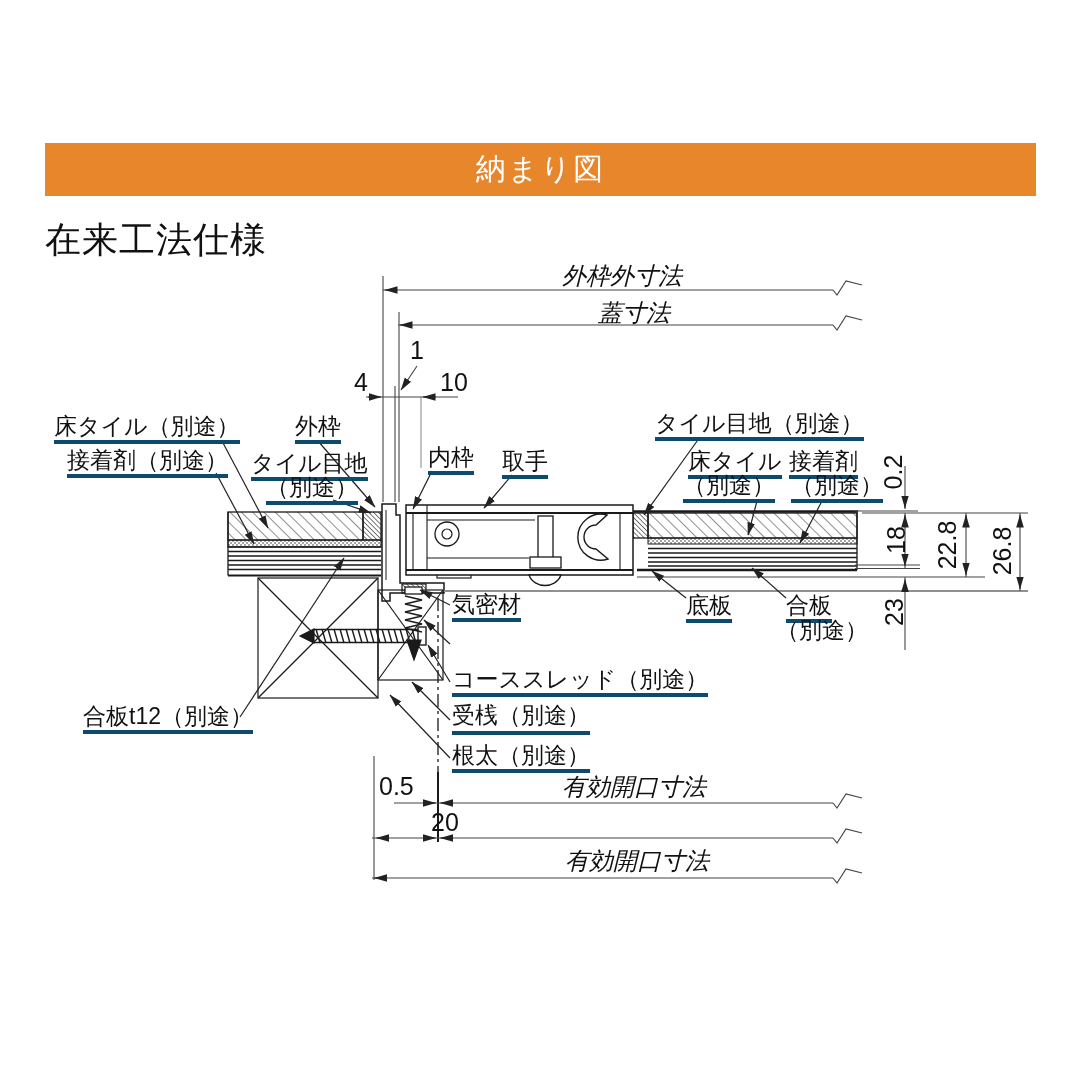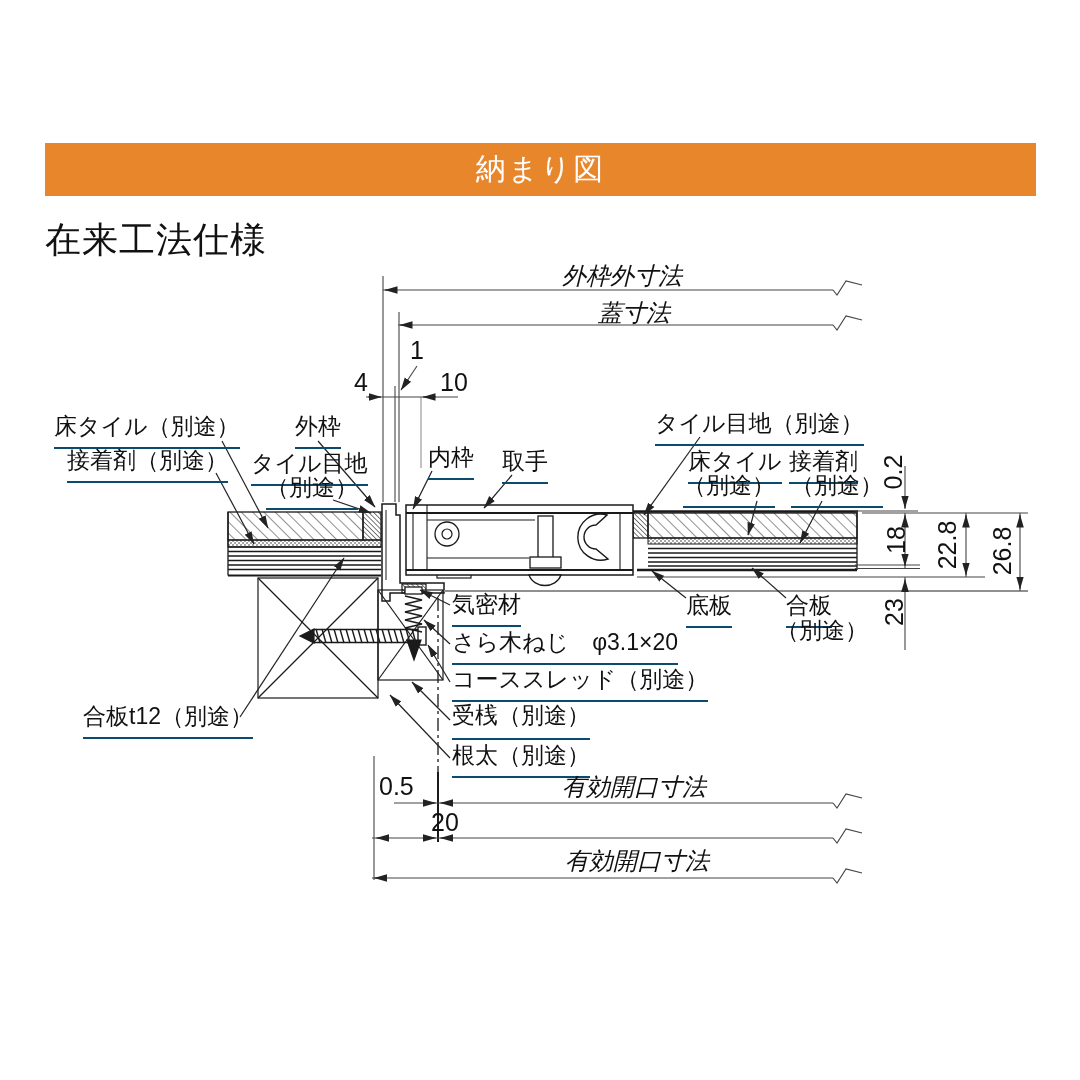--- a/index.html
+++ b/index.html
@@ -4,21 +4,21 @@
 <style>
   html,body{margin:0;padding:0;background:#fff;}
   #page{position:relative;width:1080px;height:1080px;background:#fff;overflow:hidden;
         font-family:"Liberation Sans","DejaVu Sans",sans-serif;color:#111;}
   #titlebar{position:absolute;left:45px;top:143px;width:991px;height:53px;
         display:flex;align-items:center;justify-content:center;
         font-size:30px;letter-spacing:2px;color:#fff;}
   #subtitle{position:absolute;left:45px;top:216px;font-size:36px;letter-spacing:1px;}
   svg{position:absolute;left:0;top:0;}
   .lbl{position:absolute;font-size:23px;line-height:1.05;white-space:nowrap;}
-  .ul{border-bottom:2px solid #0c4a6e;padding-bottom:8px;}
+  .ul{border-bottom:4px solid #0c4a6e;padding-bottom:1px;}
   .dimt{position:absolute;font-size:24px;white-space:nowrap;font-style:italic;}
   .num{position:absolute;font-size:25px;white-space:nowrap;}
   .rot{position:absolute;width:90px;height:28px;text-align:center;font-size:25px;
        transform:rotate(-90deg);}
 </style>
 </head>
 <body>
 
 <div id="page">
 
@@ -215,21 +215,20 @@
   <div class="lbl" style="left:251px;top:451px;"><span class="ul">タイル目地</span></div>
   <div class="lbl" style="left:266px;top:475px;"><span class="ul">（別途）</span></div>
   <div class="lbl" style="left:428px;top:445px;"><span class="ul">内枠</span></div>
   <div class="lbl" style="left:502px;top:449px;"><span class="ul">取手</span></div>
   <div class="lbl" style="left:655px;top:411px;text-align:right;"><span class="ul">タイル目地（別途）</span></div>
   <div class="lbl" style="left:688px;top:449px;"><span class="ul">床タイル</span></div>
   <div class="lbl" style="left:683px;top:473px;"><span class="ul">（別途）</span></div>
   <div class="lbl" style="left:789px;top:449px;"><span class="ul">接着剤</span></div>
   <div class="lbl" style="left:791px;top:473px;"><span class="ul">（別途）</span></div>
   <div class="lbl" style="left:452px;top:592px;"><span class="ul">気密材</span></div>
-  <div class="lbl" style="left:452px;top:630px;"><span class="ul">さら木ねじ　φ3.1×20</span></div>
   <div class="lbl" style="left:452px;top:667px;"><span class="ul">コーススレッド（別途）</span></div>
   <div class="lbl" style="left:452px;top:705px;font-family:Liberation Mono, monospace;"><span class="ul">受桟（別途）</span></div>
   <div class="lbl" style="left:452px;top:743px;"><span class="ul">根太（別途）</span></div>
   <div class="lbl" style="left:686px;top:593px;"><span class="ul">底板</span></div>
   <div class="lbl" style="left:786px;top:593px;"><span class="ul">合板</span></div>
   <div class="lbl" style="left:776px;top:618px;"><span>（別途）</span></div>
   <div class="lbl" style="left:83px;top:704px;"><span class="ul">合板t12（別途）</span></div>
 
   <div class="dimt" style="left:562px;top:260px;">外枠外寸法</div>
   <div class="dimt" style="left:598px;top:297px;">蓋寸法</div>

